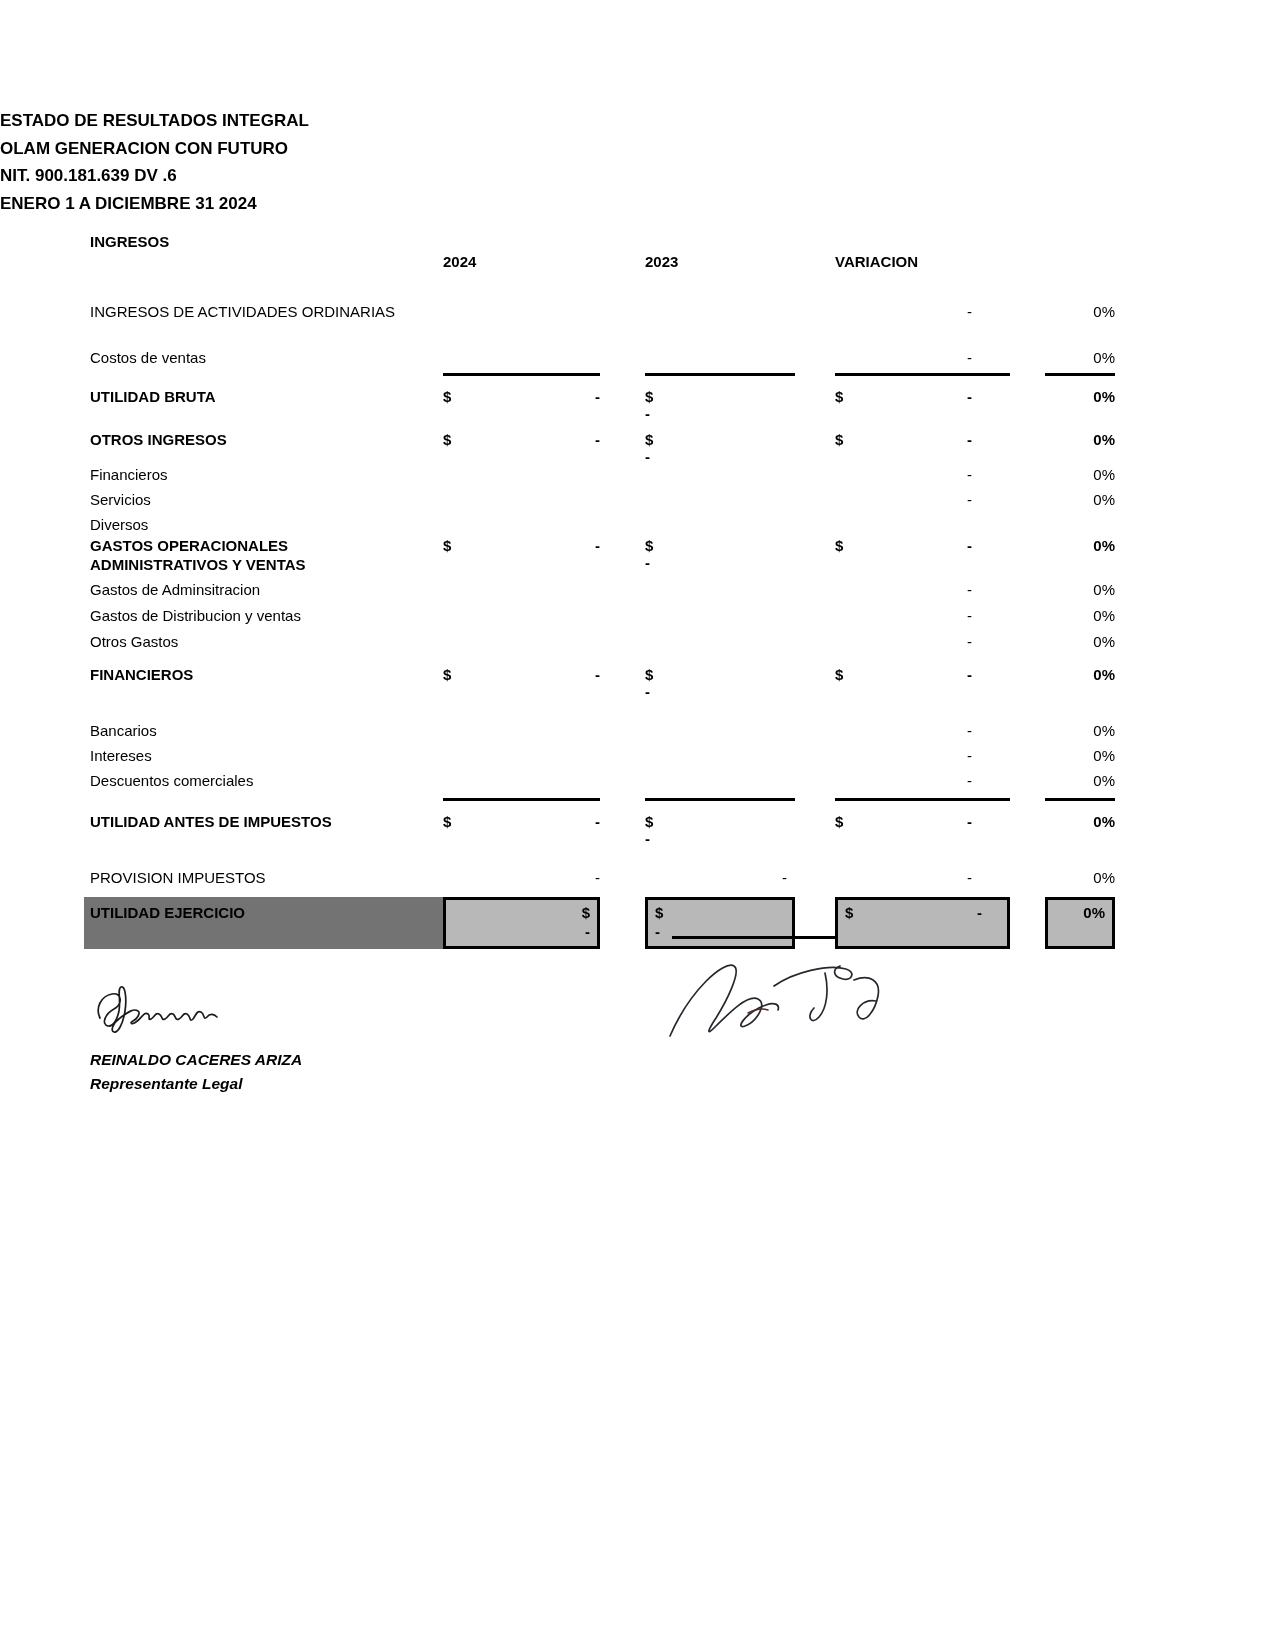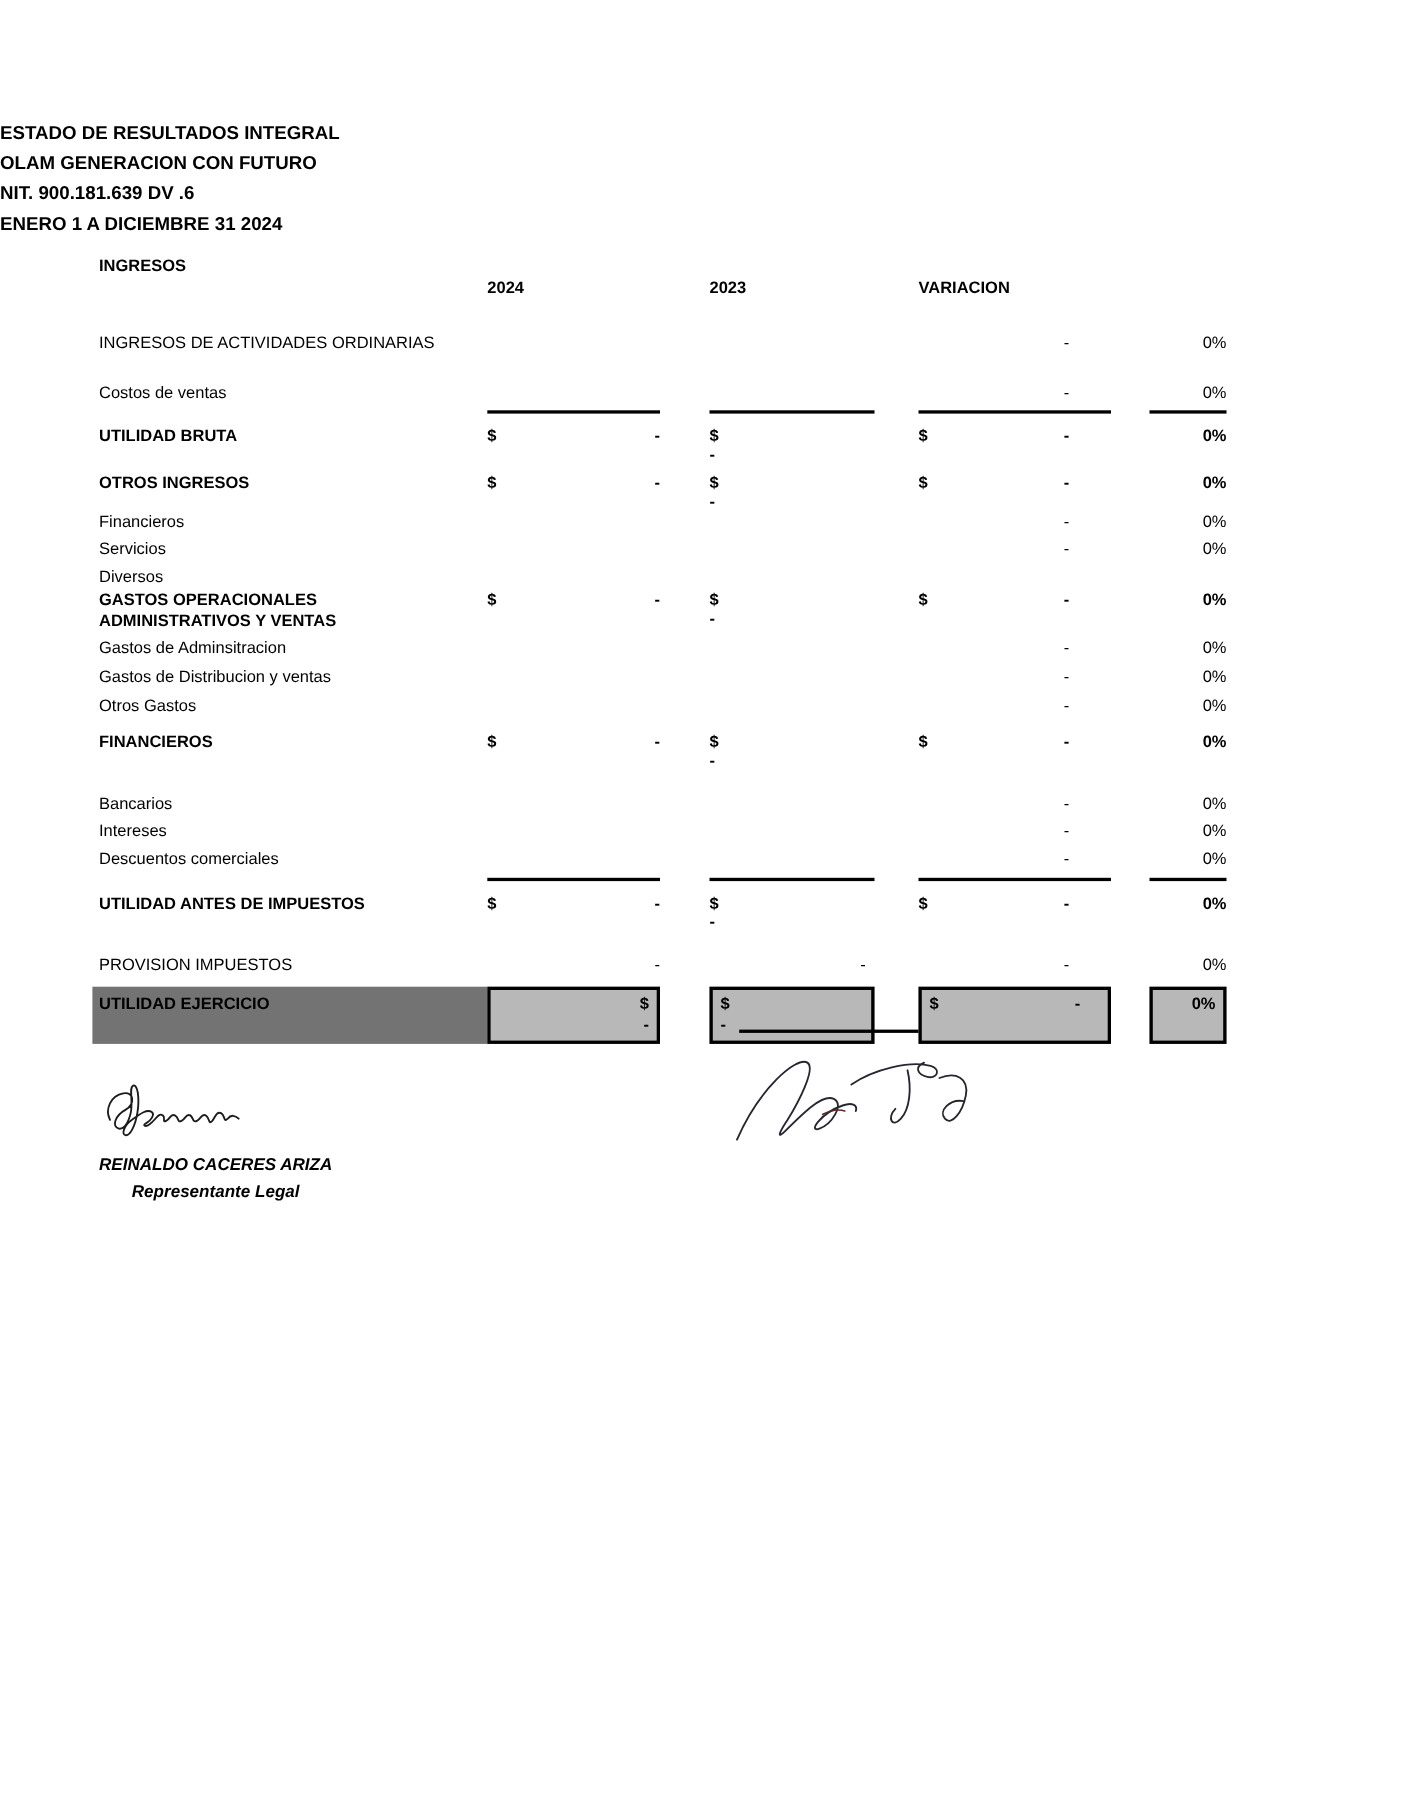--- a/index.html
+++ b/index.html
@@ -63,21 +63,21 @@
   .r-total .c-24,.r-total .c-23,.r-total .c-var,.r-total .c-pct{height:100%;}
 
   
   .line-2023{position:absolute;left:672px;top:936px;width:163px;height:3px;background:#000;}
 
   
   .sig-left{position:absolute;left:92px;top:978px;}
   .sig-right{position:absolute;left:662px;top:950px;}
   .sign-left{
     position:absolute;left:90px;top:1048px;font-weight:bold;font-style:italic;
-    font-size:15.5px;line-height:24px;text-align:center;
+    font-size:15.5px;line-height:24px;
   }
   .sign-right{
     position:absolute;left:648px;top:1050px;font-weight:bold;font-style:italic;
     font-size:15.5px;line-height:24px;
   }
 </style>
 </head>
 <body>
 
 <div class="page">

